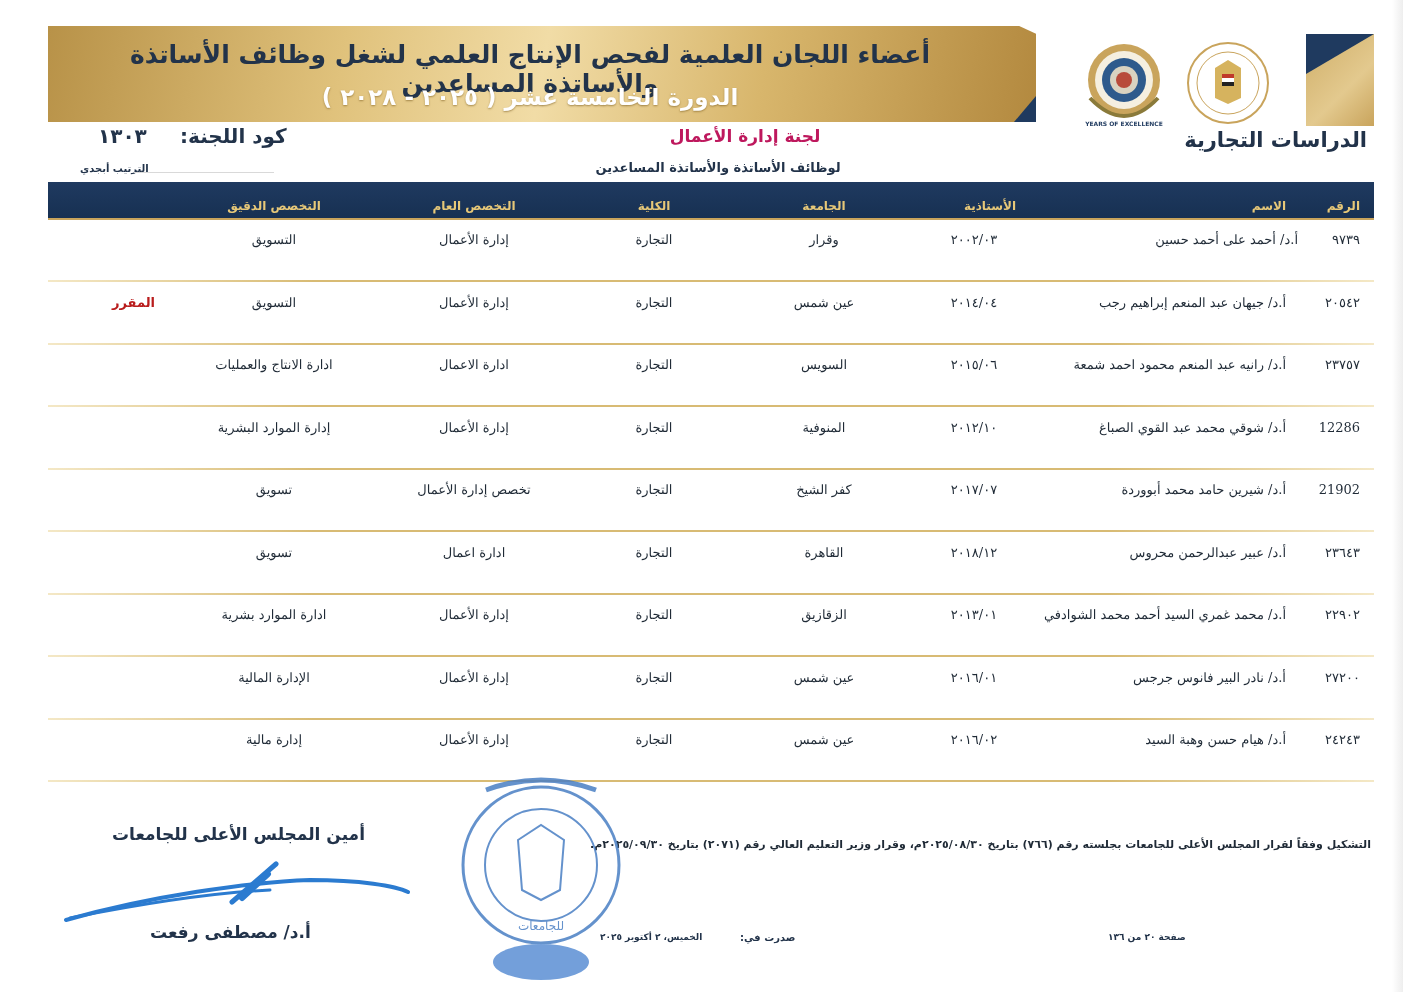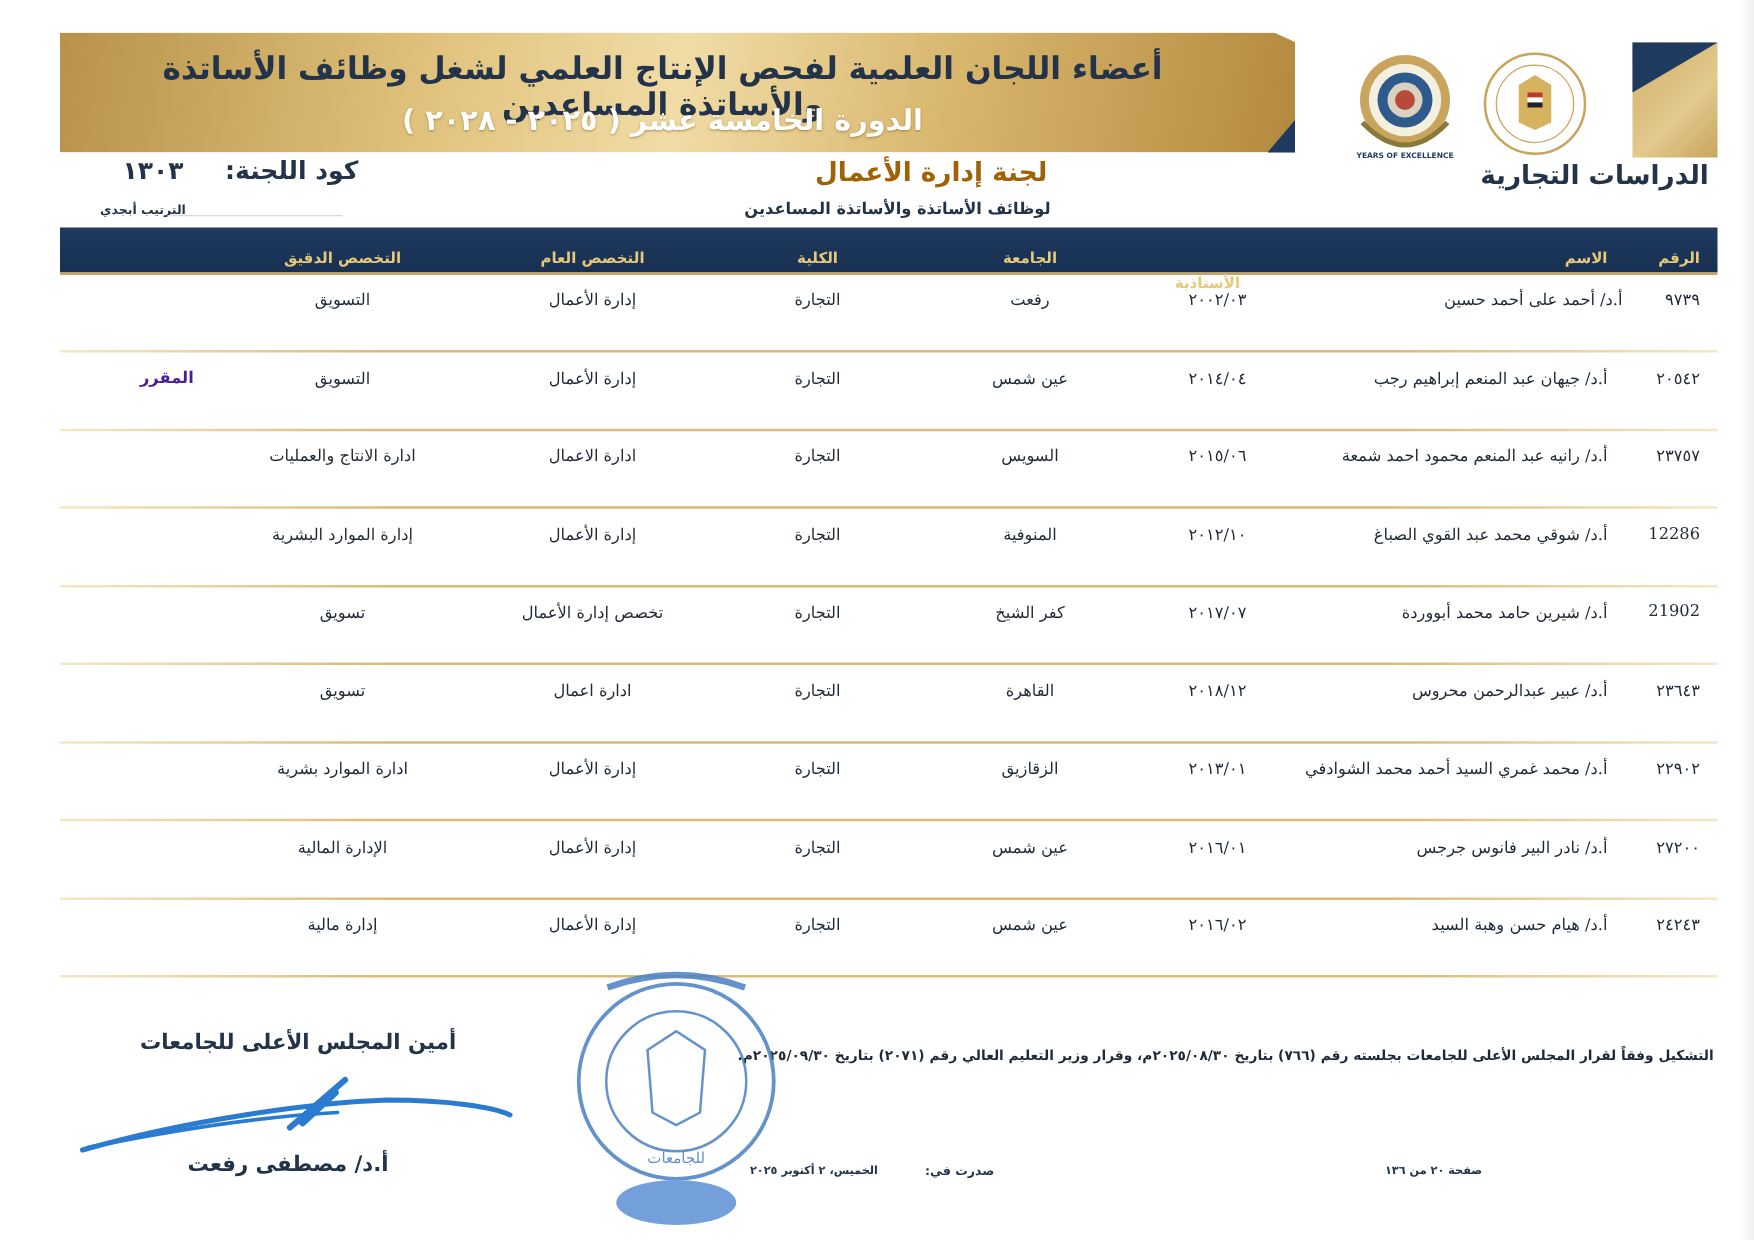--- a/index.html
+++ b/index.html
@@ -32,40 +32,40 @@
     .corner-block {
       position: absolute; left: 1306px; top: 34px; width: 68px; height: 92px;
       background: linear-gradient(135deg, #cfae68 0%, #e3c98e 60%, #c9a45c 100%);
     }
     .corner-block-dark {
       position: absolute; left: 1306px; top: 34px; width: 0; height: 0;
       border-top: 40px solid #1f3a5f; border-right: 68px solid transparent;
     }
 
     .dept-title { position: absolute; right: 36px; top: 128px; font-weight: bold; font-size: 21px; color: #22334a; }
-    .committee-name { position: absolute; left: 640px; top: 126px; width: 210px; text-align: center; font-weight: bold; font-size: 21px; color: #a16207; }
+    .committee-name { position: absolute; left: 640px; top: 126px; width: 210px; text-align: center; font-weight: bold; font-size: 17px; color: #be185d; }
     .committee-code-label { position: absolute; left: 180px; top: 124px; font-weight: bold; font-size: 20px; color: #22334a; }
     .committee-code-value { position: absolute; left: 98px; top: 124px; font-weight: bold; font-size: 20px; color: #22334a; letter-spacing: 2px; }
     .positions-title { position: absolute; left: 586px; top: 160px; width: 264px; text-align: center; font-weight: bold; font-size: 13px; color: #22334a; }
     .sort-label { position: absolute; left: 80px; top: 163px; font-weight: bold; font-size: 10px; color: #22334a; }
     .sort-line { position: absolute; left: 134px; top: 172px; width: 140px; height: 1px; background: #d9d9d9; }
 
     .table-header {
       position: absolute; left: 48px; top: 182px; width: 1326px; height: 38px;
       background: linear-gradient(180deg, #1f3a60 0%, #173052 100%);
       border-bottom: 2px solid #c9a45c;
     }
     .th { position: absolute; top: 17px; font-size: 12px; font-weight: bold; color: #e7c878; white-space: nowrap; transform: translateX(50%); }
 
     .row { position: absolute; left: 48px; width: 1326px; height: 62px; }
     .row-sep { position: absolute; left: 0; bottom: 0; width: 100%; height: 2px; background: linear-gradient(90deg, #f4e8c6, #d8bb74 20%, #d8bb74 80%, #f4e8c6); }
     .cell { position: absolute; top: 12px; font-family: "DejaVu Serif", serif; font-size: 13px; color: #1f2a36; white-space: nowrap; transform: translateX(50%); }
     .cell-id { transform: none; }
     .cell-name { transform: none; }
-    .note { position: absolute; left: 64px; top: 78px; font-weight: bold; font-size: 13px; color: #4c1d95; }
+    .note { position: absolute; left: 64px; top: 78px; font-weight: bold; font-size: 13px; color: #b91c1c; }
 
     .decree { position: absolute; right: 32px; top: 838px; font-weight: bold; font-size: 11px; color: #1f2a36; white-space: nowrap; text-align: right; }
     .sig-title { position: absolute; left: 112px; top: 824px; font-weight: bold; font-size: 17px; color: #22334a; }
     .sig-name { position: absolute; left: 150px; top: 922px; font-weight: bold; font-size: 17px; color: #22334a; }
     .signature { position: absolute; left: 60px; top: 856px; width: 360px; height: 70px; }
     .stamp { position: absolute; left: 446px; top: 770px; width: 190px; height: 215px; opacity: 0.85; }
     .issued-label { position: absolute; left: 740px; top: 932px; font-weight: bold; font-size: 10px; color: #22334a; }
     .issued-date { position: absolute; left: 600px; top: 932px; font-weight: bold; font-size: 9px; color: #22334a; }
     .page-num { position: absolute; left: 1108px; top: 932px; font-weight: bold; font-size: 9px; color: #22334a; }
     .right-edge { position: absolute; left: 1392px; top: 0; width: 11px; height: 992px; background: linear-gradient(90deg, #ffffff, #eeeeee); }
@@ -102,33 +102,33 @@
 <div class="committee-name">لجنة إدارة الأعمال</div>
 <div class="committee-code-label">كود اللجنة:</div>
 <div class="committee-code-value">١٣٠٣</div>
 <div class="positions-title">لوظائف الأساتذة والأساتذة المساعدين</div>
 <div class="sort-label">الترتيب أبجدي</div>
 <div class="sort-line"></div>
 
 <div class="table-header">
   <span class="th" style="right:14px; transform:none;">الرقم</span>
   <span class="th" style="right:88px; transform:none;margin-left:10px;">الاسم</span>
-  <span class="th" style="right:408px;margin-top:20px;">الأستاذية</span>
+  <span class="th" style="right:384px;">الأستاذية</span>
   <span class="th" style="right:550px;">الجامعة</span>
   <span class="th" style="right:720px;">الكلية</span>
   <span class="th" style="right:900px;">التخصص العام</span>
   <span class="th" style="right:1100px;">التخصص الدقيق</span>
 </div>
 
 <div id="rows">
     <div class="row" style="top: 220px;">
       <span class="cell cell-id" style="right:14px;">٩٧٣٩</span>
       <span class="cell cell-name" style="right:76px;">أ.د/ أحمد على أحمد حسين</span>
       <span class="cell " style="right:400px;">٢٠٠٢/٠٣</span>
-      <span class="cell " style="right:550px;">رفعت</span>
+      <span class="cell " style="right:550px;">وقرار</span>
       <span class="cell " style="right:720px;">التجارة</span>
       <span class="cell " style="right:900px;">إدارة الأعمال</span>
       <span class="cell " style="right:1100px;">التسويق</span>
       <div class="row-sep"></div>
     </div>
     <div class="row" style="top: 282.5px;">
       <span class="cell cell-id" style="right:14px;">٢٠٥٤٢</span>
       <span class="cell cell-name" style="right:88px;margin-left:20px;">أ.د/ جيهان عبد المنعم إبراهيم رجب</span>
       <span class="cell " style="right:400px;">٢٠١٤/٠٤</span>
       <span class="cell " style="right:550px;">عين شمس</span>

